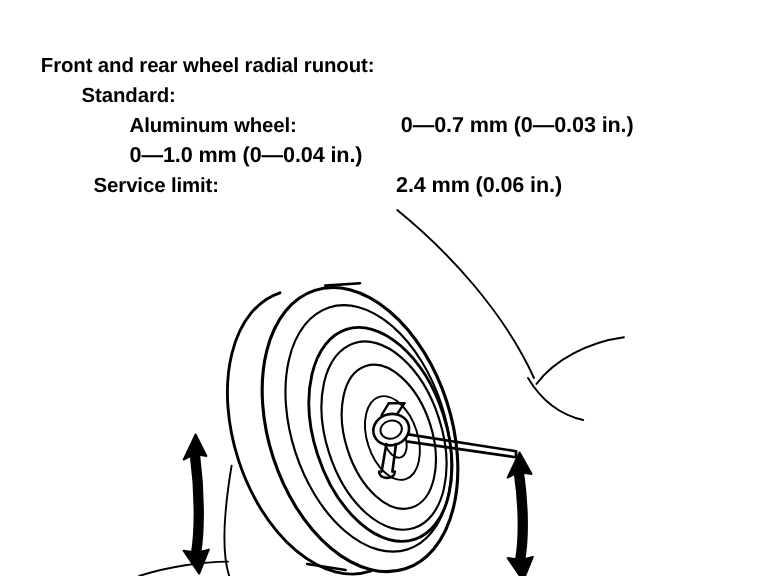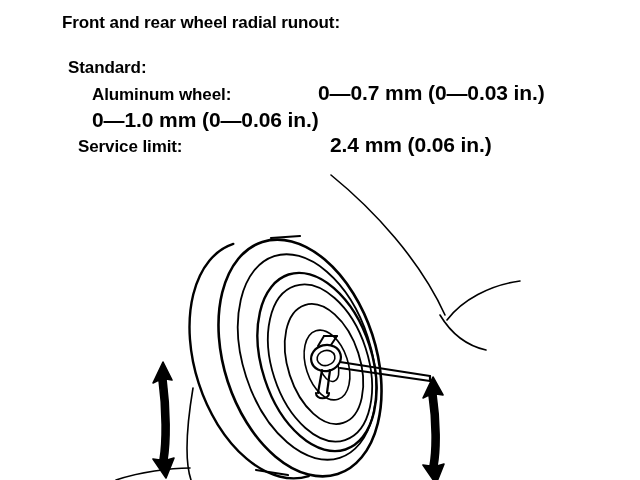--- a/index.html
+++ b/index.html
@@ -32,31 +32,32 @@
   }
   .spec-line {
     display: block;
     white-space: pre;
     font-weight: bold;
     font-size: 17px;
     line-height: 25px;
     letter-spacing: -0.1px;
   }
   .title-line {
-    padding-left: 62px;
+    padding-left: 34px;
+    margin-top: 32px;
   }
   .standard-line {
     padding-left: 68px;
-    margin-top: 20px;
   }
   .indent-row {
     padding-left: 92px;
     display: flex;
     flex-direction: row;
     align-items: baseline;
+    margin-left: 16px;
   }
   .service-row {
     padding-left: 78px;
     display: flex;
     flex-direction: row;
     align-items: baseline;
   }
   .lbl {
     display: inline-block;
     font-weight: bold;
@@ -65,21 +66,21 @@
   }
   .lbl-w {
     width: 226px;
   }
   .lbl-w2 {
     width: 252px;
   }
   .val {
     display: inline-block;
     font-weight: bold;
-    font-size: 21px;
+    font-size: 18px;
     white-space: pre;
   }
 
   
   #illus {
     position: absolute;
     left: 0;
     top: 150px;
     width: 640px;
     height: 330px;
@@ -98,21 +99,21 @@
     <span class="spec-line title-line">Front and rear wheel radial runout:</span>
 
     <span class="spec-line standard-line">Standard:</span>
 
     <div class="spec-line indent-row">
       <span class="lbl lbl-w">Aluminum wheel:</span>
       <span class="val">0—0.7 mm (0—0.03 in.)</span>
     </div>
 
     <div class="spec-line indent-row">
-      <span class="val">0—1.0 mm (0—0.06 in.)</span>
+      <span class="val">0—1.0 mm (0—0.04 in.)</span>
     </div>
 
     <div class="spec-line service-row">
       <span class="lbl lbl-w2">Service limit:</span>
       <span class="val">2.4 mm (0.06 in.)</span>
     </div>
 
   </div>
 
   <div id="illus">

